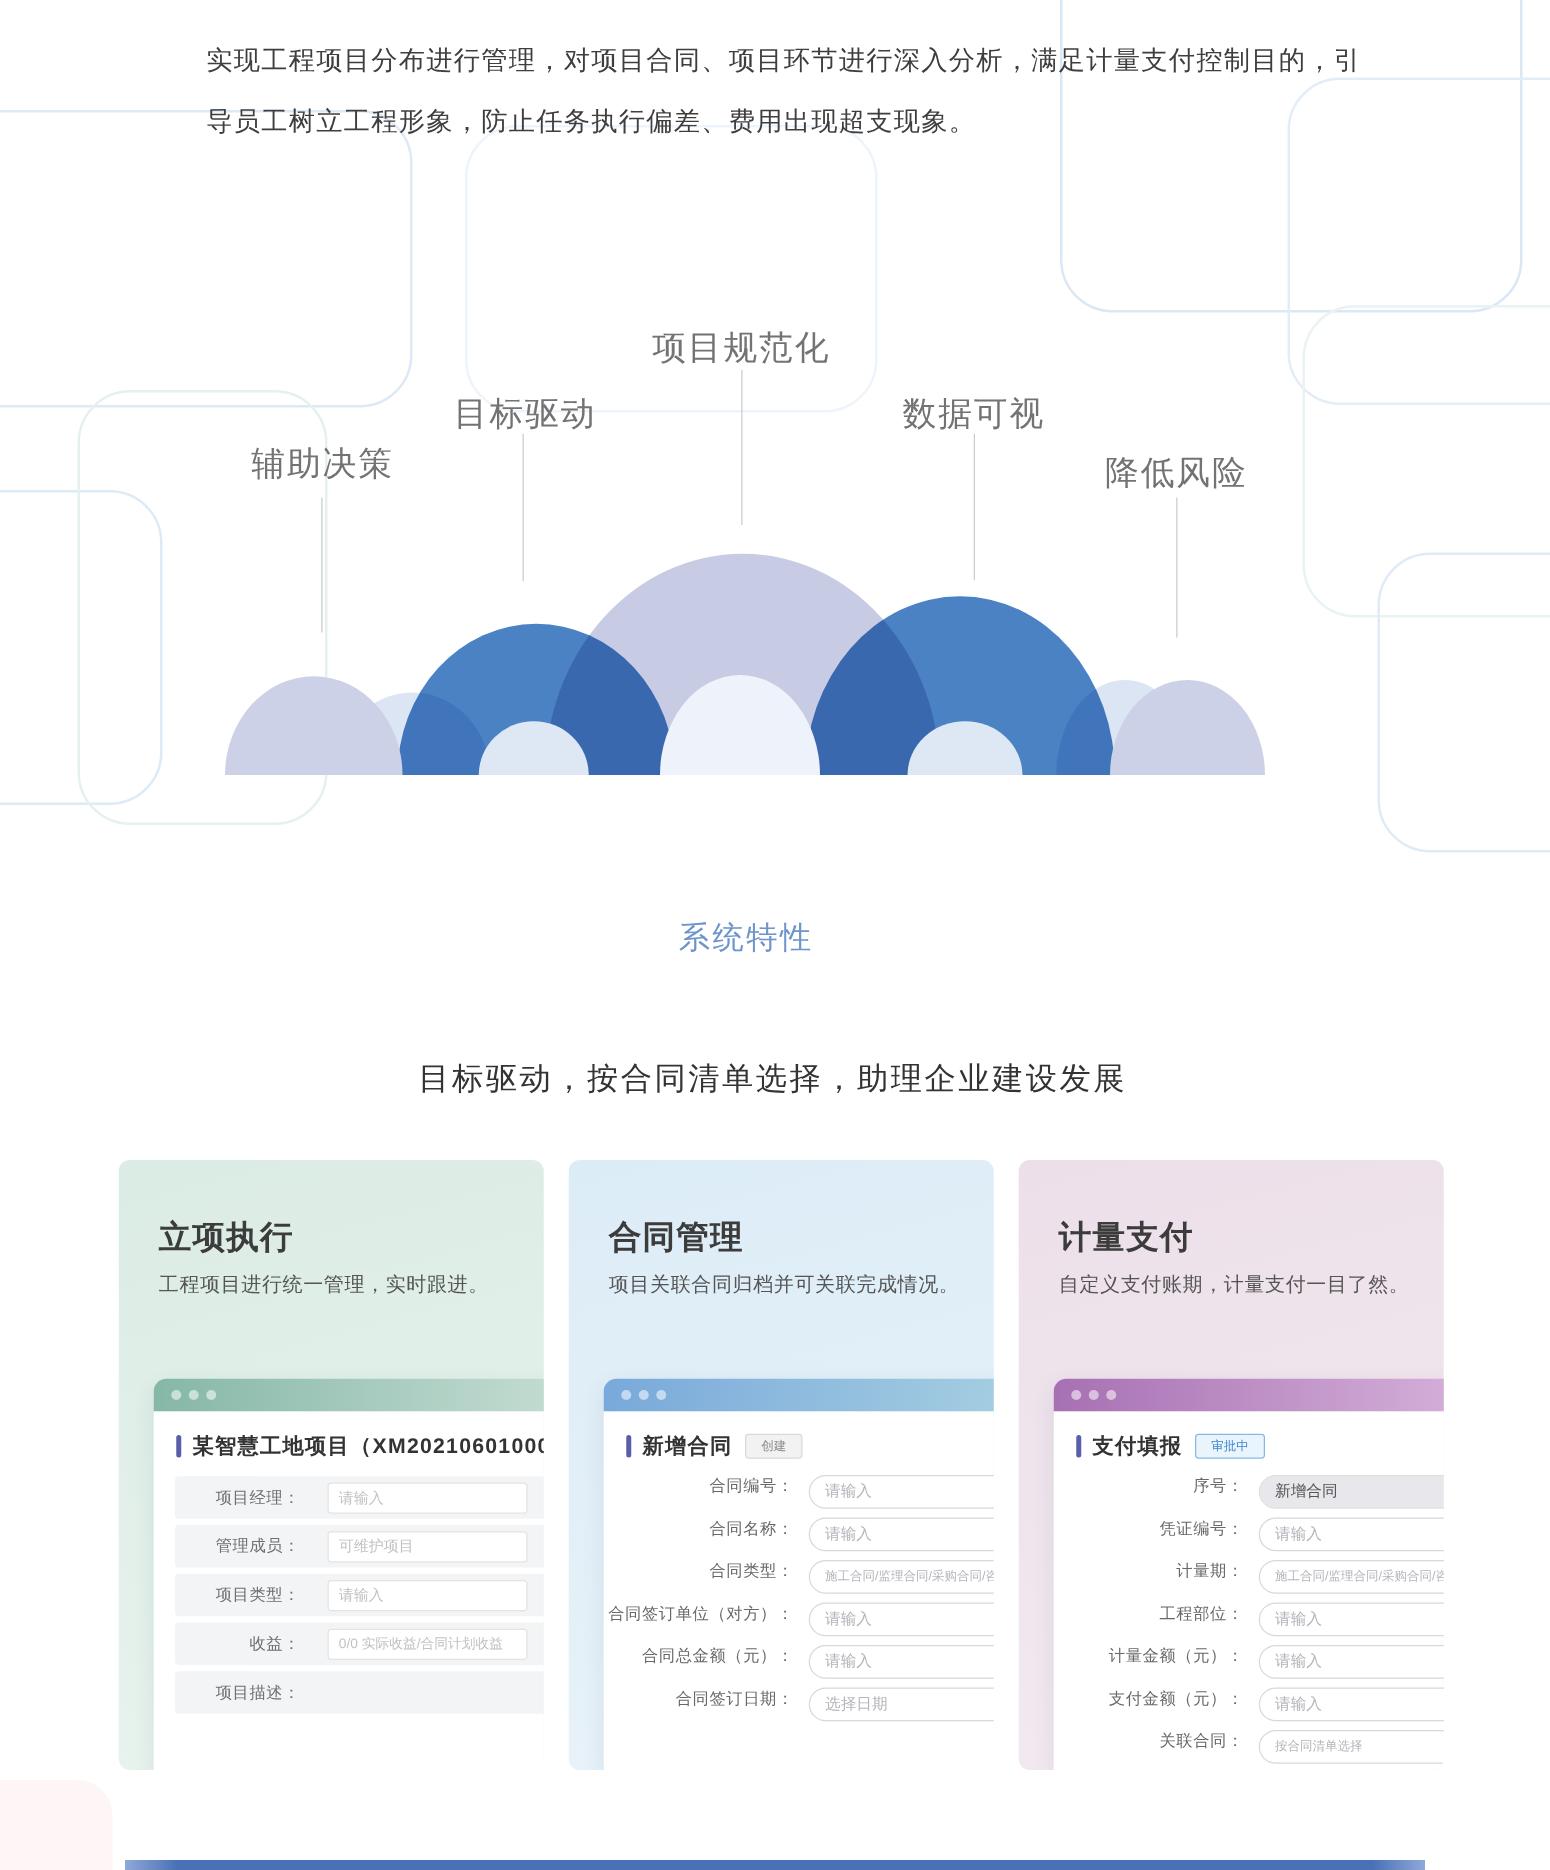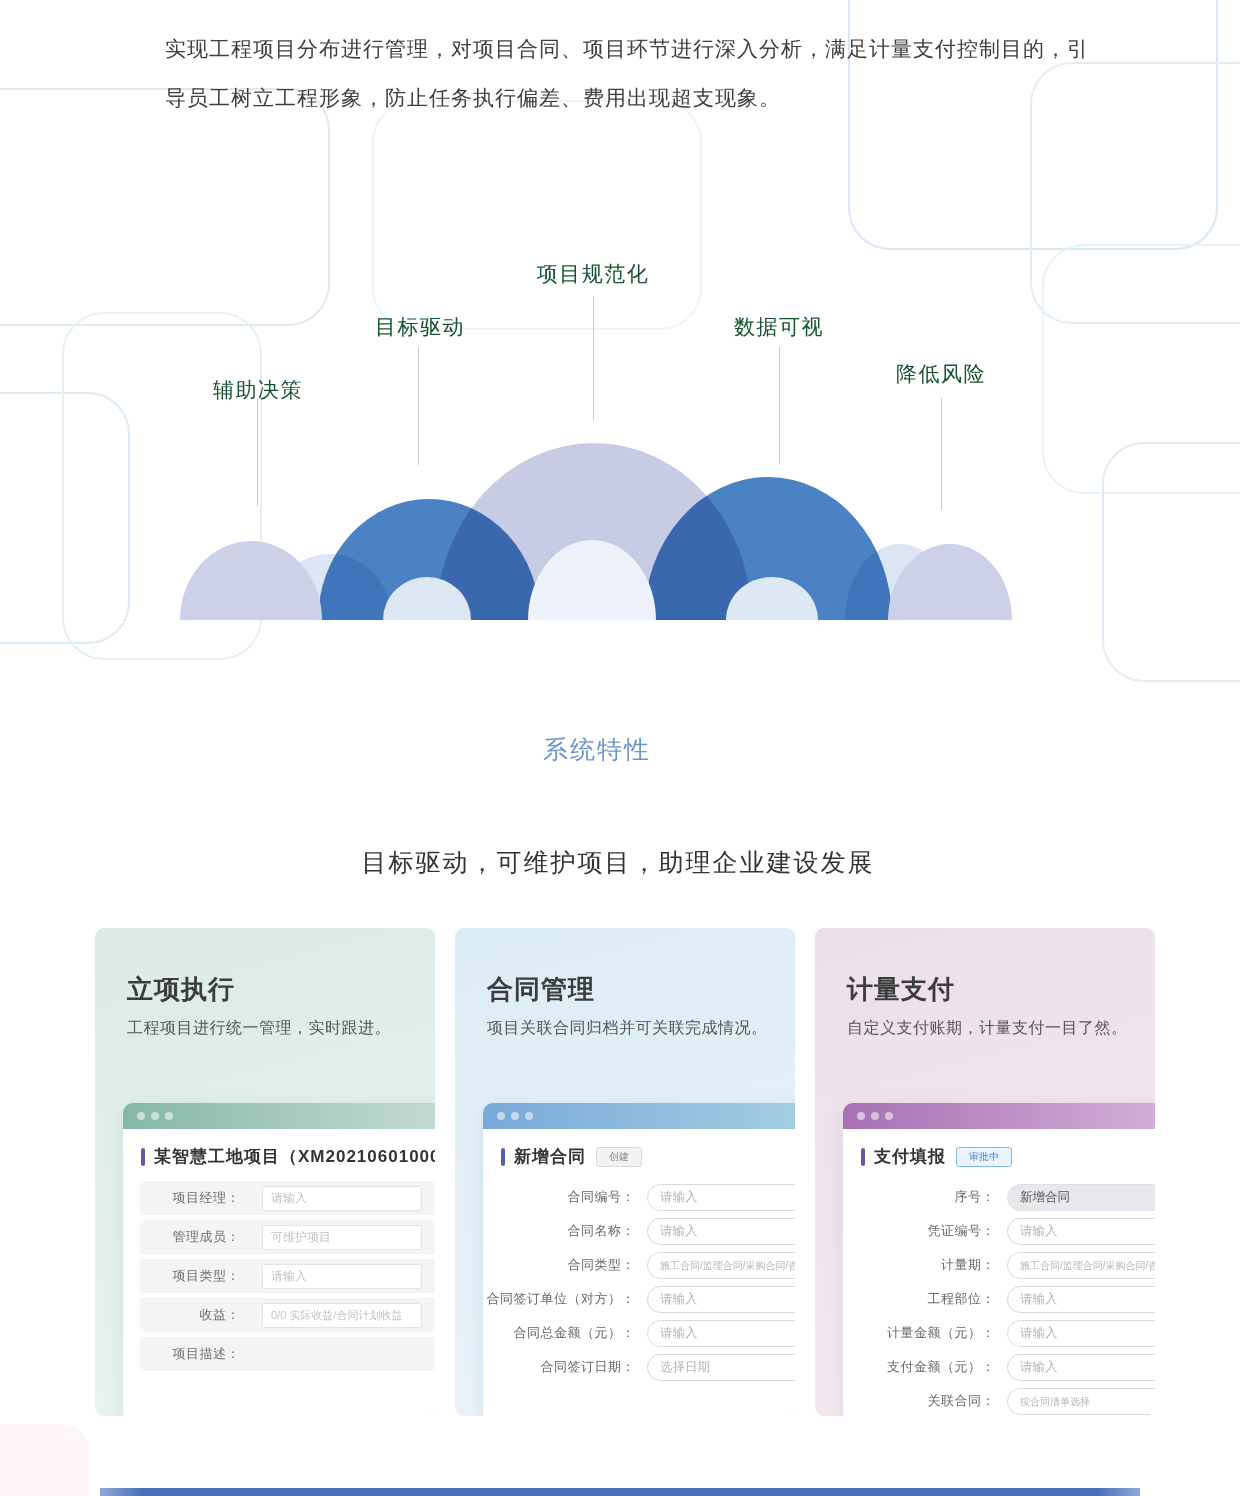--- a/index.html
+++ b/index.html
@@ -15,22 +15,22 @@
   .d5 { left:848px; top:-50px; width:370px; height:300px; border-color:#dae7f4; }
   .d6 { left:1030px;top:62px;  width:300px; height:262px; border-color:#e3edf8; }
   .d7 { left:1042px;top:244px; width:320px; height:250px; border-color:#e9f2f4; }
   .d8 { left:1102px;top:442px; width:260px; height:240px; border-color:#e0ebf7; }
   .d9 { left:-30px; top:1424px; width:120px; height:110px; border:none; background:#fdf1f2; border-radius:28px; opacity:.7; }
 
   
   .intro { position:absolute; left:165px; top:24px; width:935px; font-size:21px; line-height:49px; color:#3e3e3e; letter-spacing:1px; }
 
   
-  .flabel { position:absolute; transform:translateX(-50%); font-size:21px; color:#14532d; letter-spacing:1.5px; white-space:nowrap; }
-  .fl1 { left:258px; top:376px;font-family:Liberation Mono, monospace; }
+  .flabel { position:absolute; transform:translateX(-50%); font-size:27px; color:#737373; letter-spacing:1.5px; white-space:nowrap; }
+  .fl1 { left:258px; top:353px;font-family:Liberation Mono, monospace; }
   .fl2 { left:420px; top:313px; }
   .fl3 { left:593px; top:260px; }
   .fl4 { left:779px; top:313px; }
   .fl5 { left:941px; top:360px; }
   .cline { position:absolute; width:1px; background:#c9cbcd; }
   .cl1 { left:257px; top:398px; height:108px; }
   .cl2 { left:418px; top:347px; height:118px; }
   .cl3 { left:593px; top:296px; height:124px; }
   .cl4 { left:779px; top:347px; height:117px; }
   .cl5 { left:941px; top:398px; height:112px; }
@@ -80,21 +80,21 @@
 
   
   .form1 { margin:13px 0 0 17px; }
   .row1 { display:flex; align-items:center; width:330px; height:34px; margin-bottom:5px; background:#f3f4f6; border-radius:3px; }
   .row1 .lbl { width:100px; text-align:right; font-size:13px; color:#6e6e6e; letter-spacing:.5px; }
   .row1 .inp { margin-left:22px; width:160px; height:25px; line-height:23px; background:#fff; border:1px solid #e3e3e3; border-radius:3px; padding:0 8px; font-size:12px; color:#c2c2c4; white-space:nowrap; overflow:hidden; }
   .row1 .inp.sm { font-size:11px; }
 
   
   .form2 { margin-top:12px; }
-  .row2 { display:flex; align-items:center; height:34px; }
+  .row2 { display:flex; align-items:flex-start; height:34px; }
   .row2 .lbl { width:152px; text-align:right; font-size:13px; color:#686868; letter-spacing:.5px; white-space:nowrap; }
   .row2 .pill { margin-left:12px; width:192px; height:27px; line-height:25px; background:#fff; border:1px solid #d8d8dd; border-radius:14px; padding:0 12px; font-size:12.5px; color:#b4b4bb; white-space:nowrap; overflow:hidden; }
   .row2 .pill.sm { font-size:10px; }
   .row2 .pill.filled { background:#e8e8ec; border-color:#e0e0e3; color:#555; }
 
   
   .bottom-strip { position:absolute; left:100px; top:1488px; width:1040px; height:8px;
                   background:linear-gradient(90deg,#8fa9d9 0%,#4a71b7 4%,#4a71b7 96%,#8fa9d9 100%); }
 </style>
 </head>
@@ -133,21 +133,21 @@
     <div class="dome dm-blue-l"></div>
     <div class="dome dm-blue-r"></div>
     <div class="dome dm-lav-l"></div>
     <div class="dome dm-lav-r"></div>
     <div class="dome dm-white-c"></div>
     <div class="dome dm-small-l"></div>
     <div class="dome dm-small-r"></div>
   </div>
 
   <div class="h-zh">系统特性</div>
-  <div class="subtitle">目标驱动，可维护项目，助理企业建设发展</div>
+  <div class="subtitle">目标驱动，按合同清单选择，助理企业建设发展</div>
 
   <div class="card card1">
     <div class="card-title">立项执行</div>
     <div class="card-desc">工程项目进行统一管理，实时跟进。</div>
     <div class="mockwin">
       <div class="titlebar tb1">
         <div class="dots">
           <div class="dot"></div>
           <div class="dot"></div>
           <div class="dot"></div>

